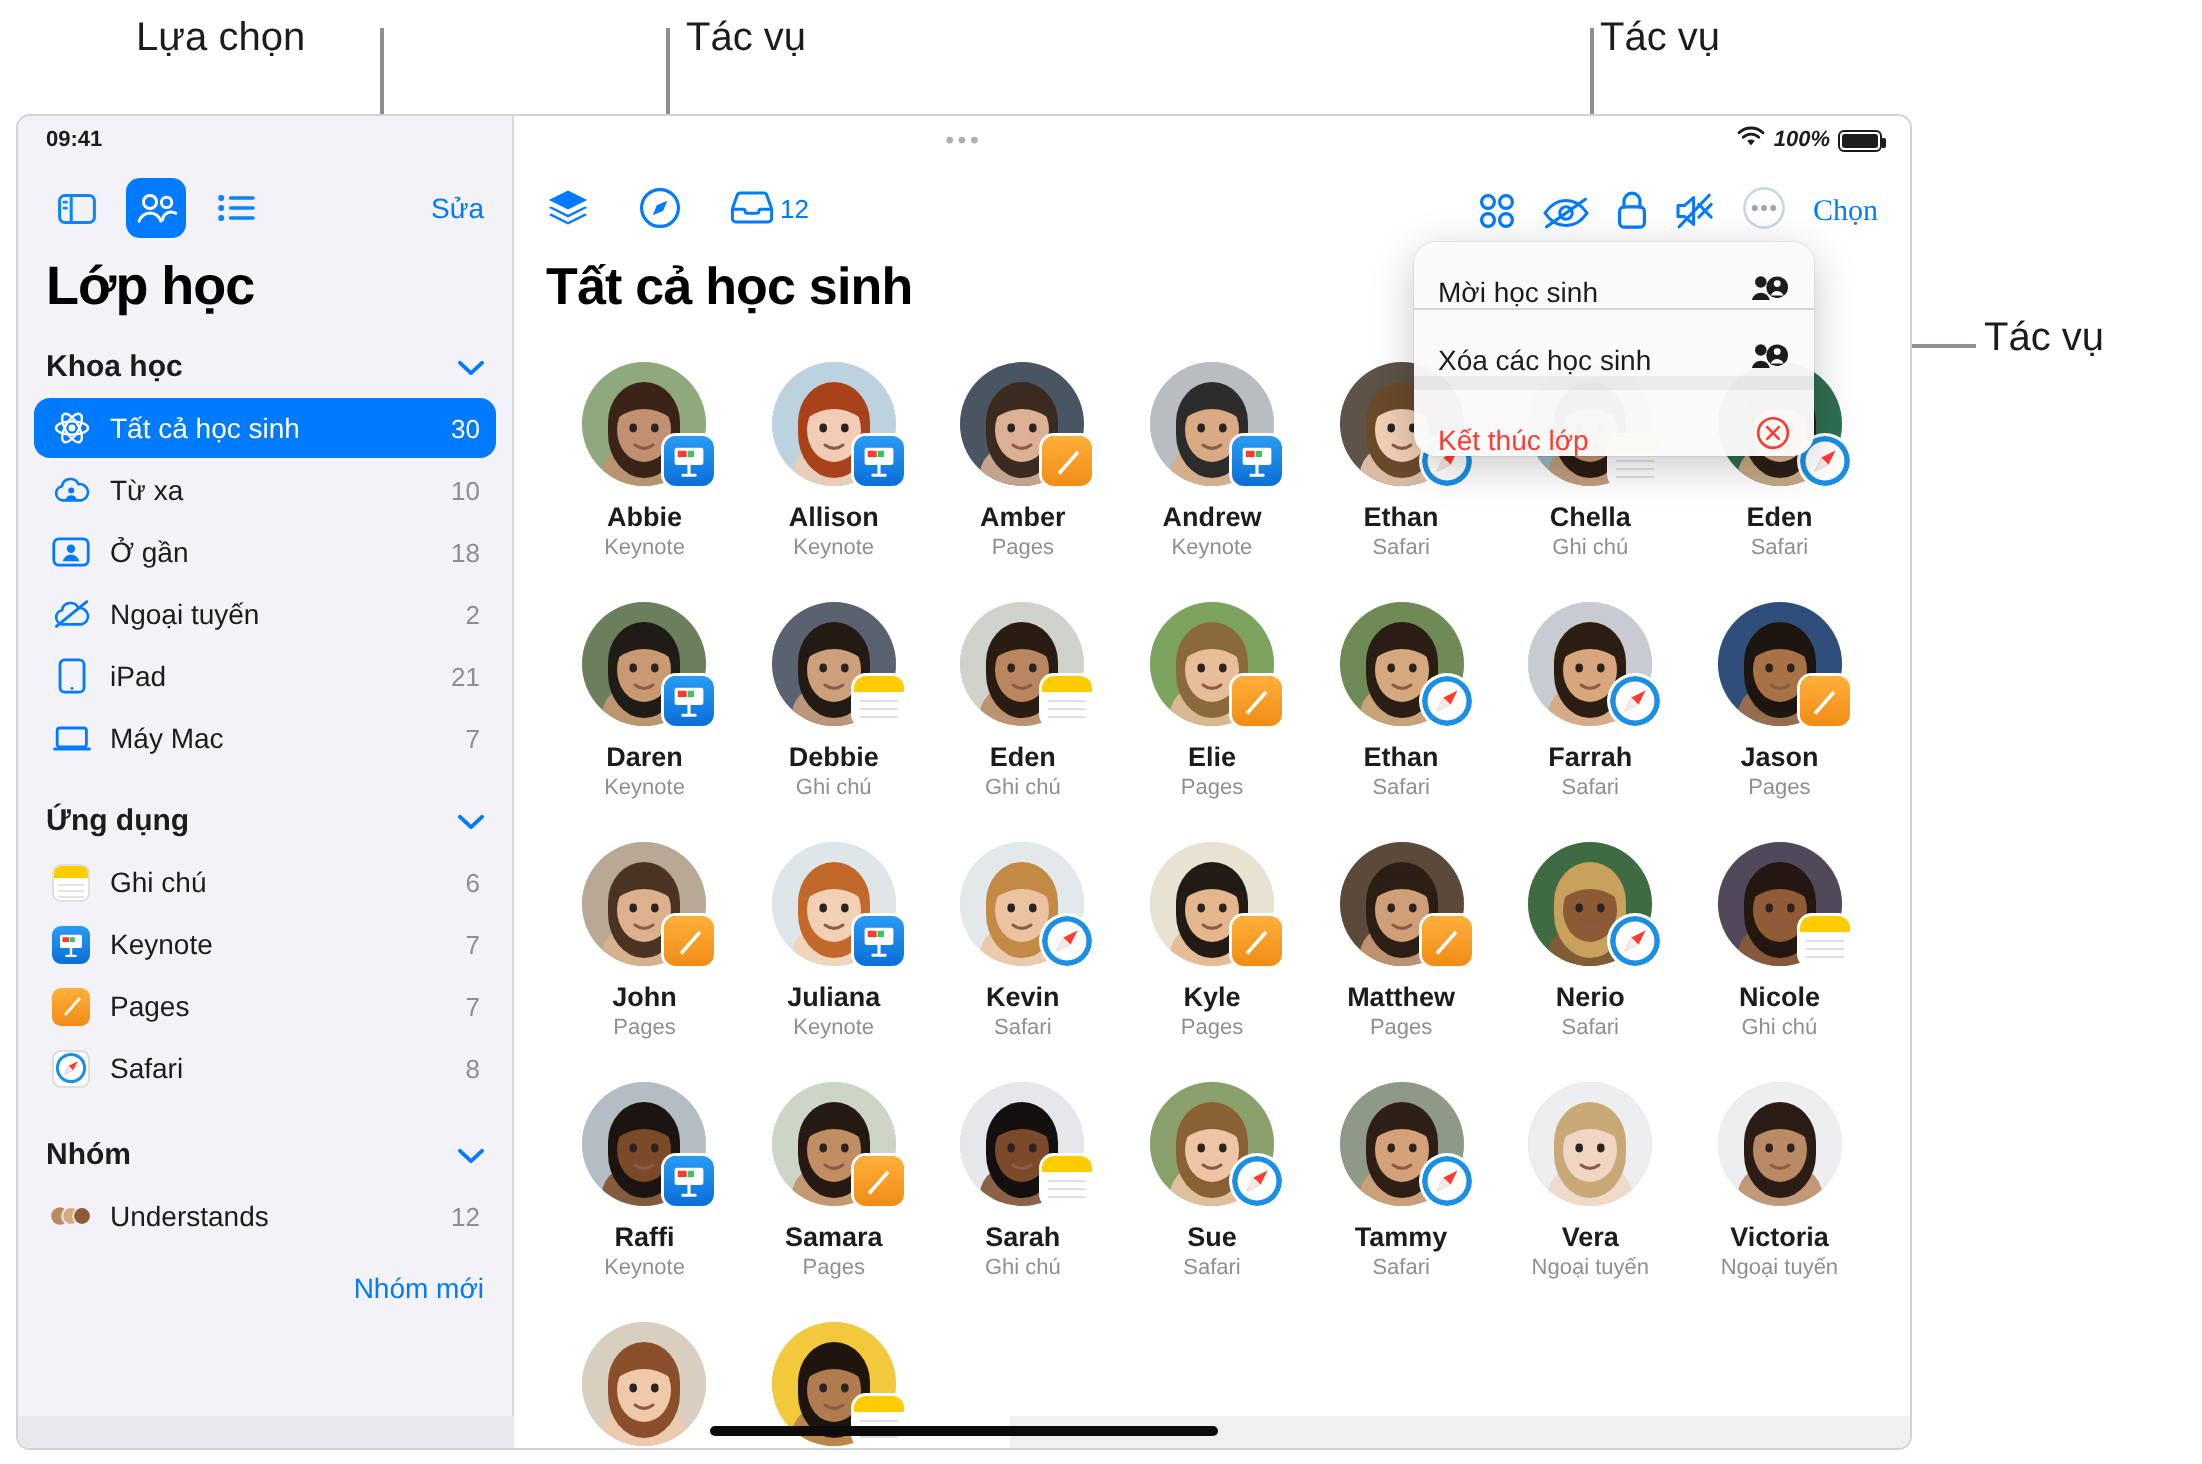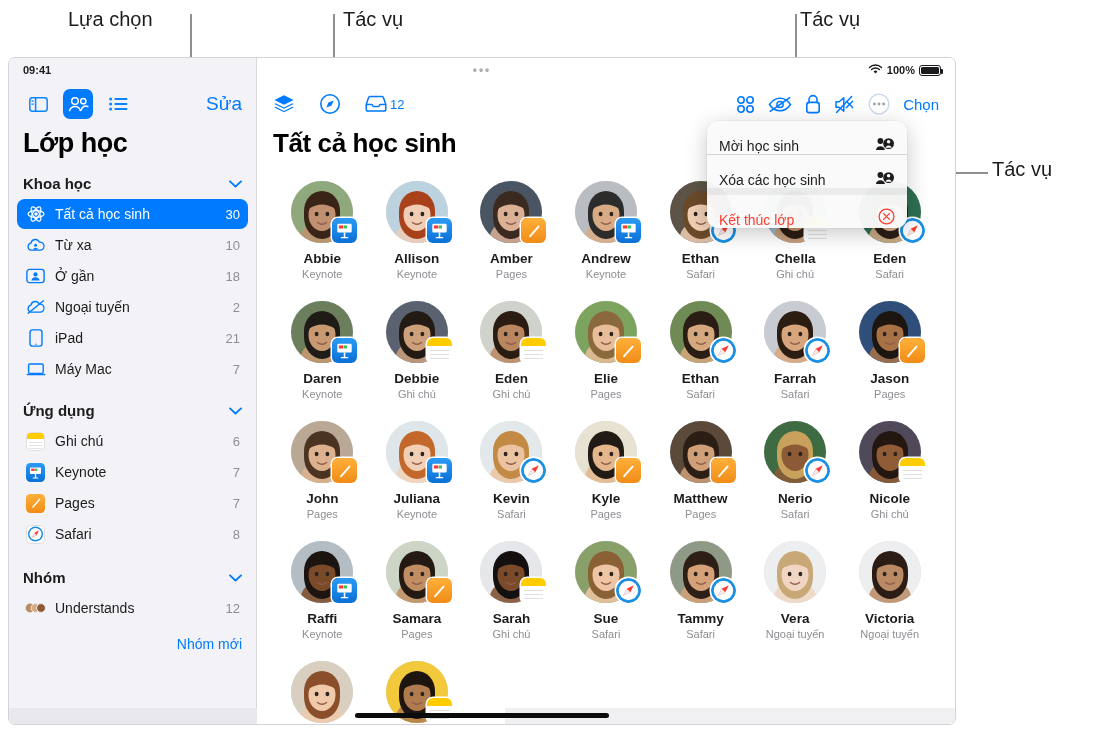--- a/index.html
+++ b/index.html
@@ -46,21 +46,21 @@
     font-size: 11px; font-weight: bold; color: #1c1c1e;
     z-index: 30;
   }
   #status-time { flex: 0 0 auto; }
   #status-grab {
     position: absolute; left: 50%; top: 9px;
     transform: translateX(-50%);
     letter-spacing: 2px; color: #aeaeb2; font-size: 12px; line-height: 6px;
   }
   #status-right {
-    margin-left: auto; display: flex; align-items: center; gap: 4px;
+    margin-left: auto; display: flex; align-items: center; gap: 4px; font-style: italic;
   }
   .batt-shape {
     width: 22px; height: 11px; border: 1.2px solid #1c1c1e;
     border-radius: 3px; position: relative; display: inline-block;
   }
   .batt-shape::after {
     content: ""; position: absolute; right: -3px; top: 3px;
     width: 2px; height: 5px; background: #1c1c1e; border-radius: 0 1px 1px 0;
   }
   .batt-fill {
@@ -80,21 +80,21 @@
     display: flex; align-items: center;
     height: 40px; padding: 0 14px; gap: 10px;
   }
   .sb-icon-btn {
     width: 30px; height: 30px;
     display: flex; align-items: center; justify-content: center;
     border-radius: 7px; color: #0a84ff;
   }
   .sb-icon-btn.active { background: #007aff; color: #ffffff; }
   #sidebar-edit {
-    margin-left: auto; color: #007aff; font-size: 19px;
+    margin-left: auto; color: #007aff; font-size: 14px;
   }
   #sidebar-title {
     font-size: 27px; font-weight: bold; color: #000;
     padding: 4px 14px 10px 14px; letter-spacing: -0.5px;
   }
   .section-head {
     display: flex; align-items: center;
     padding: 6px 14px 6px 14px;
     font-size: 15px; font-weight: bold; color: #1c1c1e;
   }
@@ -128,21 +128,21 @@
   #main {
     position: absolute; left: 248px; top: 0; right: 0; bottom: 0;
     background: #ffffff;
     padding-top: 26px;
   }
   #main-toolbar {
     display: flex; align-items: center;
     height: 40px; padding: 0 16px;
   }
   .tb-left { display: flex; align-items: center; gap: 24px; }
-  .tb-right { margin-left: auto; display: flex; align-items: center; gap: 13px; }
+  .tb-right { margin-left: auto; display: flex; align-items: flex-end; gap: 13px; font-family: Liberation Serif, serif; }
   .tb-btn { color: #007aff; display: flex; align-items: center; gap: 3px; }
   .tb-badge { font-size: 13px; color: #007aff; font-weight: 500; }
   #main-select { color: #007aff; font-size: 15px; }
   #main-title {
     font-size: 26px; font-weight: bold; color: #000;
     padding: 4px 16px 16px 16px; letter-spacing: -0.4px;
   }
 
   
   #grid {

